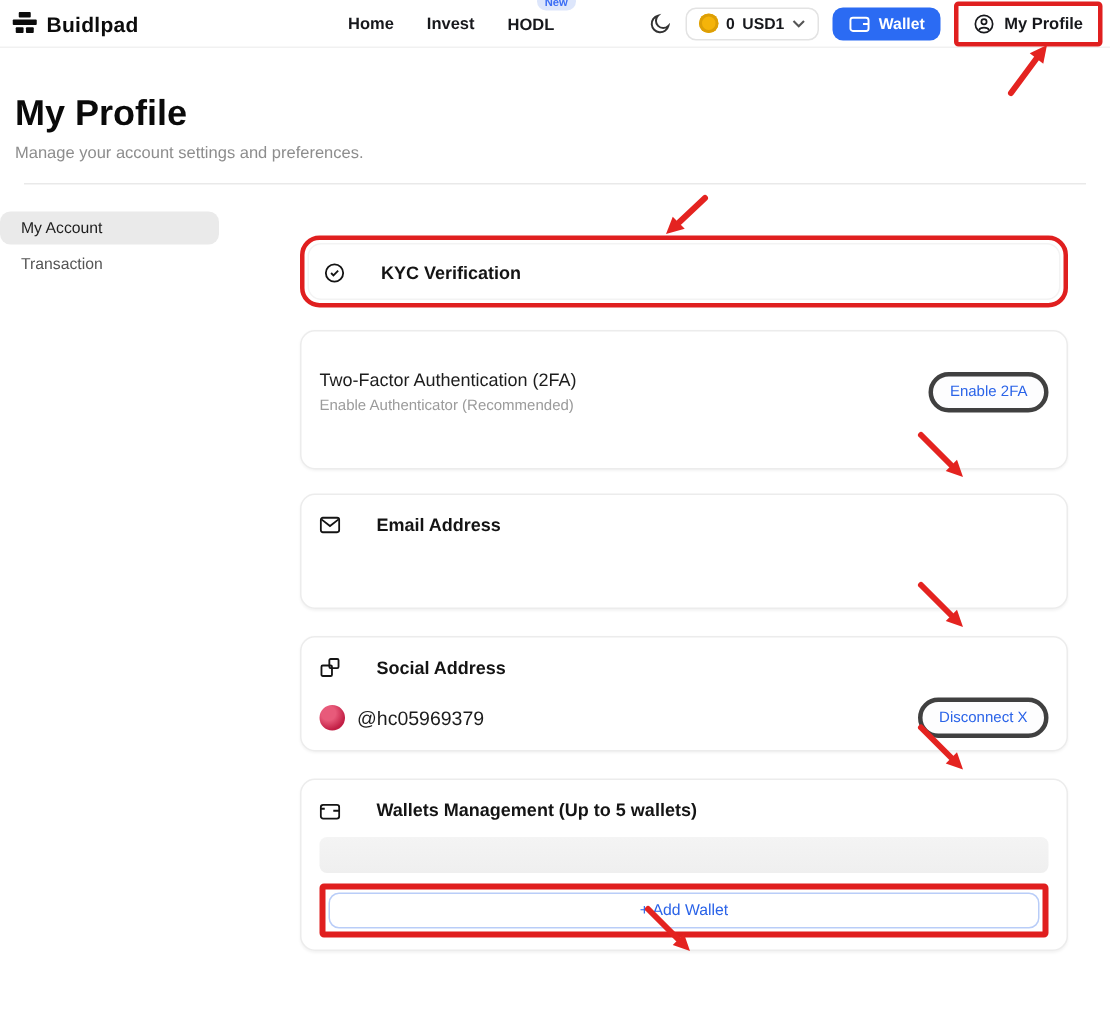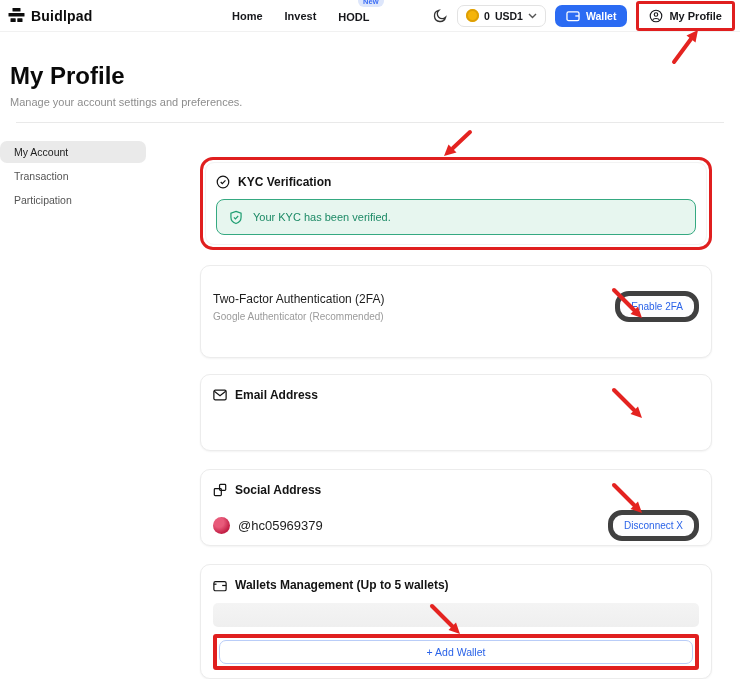--- a/index.html
+++ b/index.html
@@ -43,32 +43,32 @@
   
   .sidebar{position:absolute;left:0;top:141px;width:146px;}
   .side-item{height:22px;display:flex;align-items:center;padding-left:14px;font-size:10.5px;
              color:#555;border-radius:7px;margin-bottom:2px;cursor:pointer;}
   .side-item.active{background:#eaeaea;color:#1c1c1c;font-weight:500;}
 
   
   .content{position:absolute;left:200px;top:157px;width:512px;}
   .card{background:#fff;border:1px solid #ececec;border-radius:10px;
         box-shadow:0 1px 2px rgba(0,0,0,.05);padding:12px;}
-  .card-title{display:flex;align-items:center;gap:8px;font-size:12px;font-weight:700;color:#141414;height:16px;}
+  .card-title{display:flex;align-items:center;gap:24px;font-size:12px;font-weight:700;color:#141414;height:16px;}
   .anno-kyc{border:3px solid var(--anno);border-radius:13px;padding:2px;}
   .anno-kyc .card{border-radius:9px;box-shadow:none;border-color:#f3f3f3;padding:11px 10px 9px;}
   .kyc-alert{margin-top:9px;height:36px;display:flex;align-items:center;gap:10px;padding:0 12px;
              background:#e7f6ef;border:1px solid #35a981;border-radius:8px;}
   .kyc-alert-text{font-size:11px;color:#1d8a66;}
 
   .card-security{margin-top:15px;height:93px;}
   .sec-row{margin-top:13px;display:flex;align-items:center;justify-content:space-between;}
   .sec-title{font-size:12px;color:#1d1d1d;margin-bottom:5px;}
   .sec-sub{font-size:10px;color:#9b9b9b;}
-  .btn-outline{background:#fdfdfe;border:5px solid #404040;color:var(--blue);
+  .btn-outline{background:#fdfdfe;border:3px solid #404040;color:var(--blue);
                font-size:10px;padding:5px 11px;border-radius:14px;cursor:pointer;white-space:nowrap;}
 
   .card-email{margin-top:16px;height:77px;}
   .email-row{margin-top:13px;display:flex;align-items:center;}
   .email-value{margin-left:50px;font-size:11px;color:#222;}
 
   .card-social{margin-top:18px;height:77px;}
   .social-row{margin-top:12px;display:flex;align-items:center;}
   .x-avatar{width:17px;height:17px;border-radius:50%;
             background:radial-gradient(circle at 35% 32%,#e85a7a 0 30%,#c21f45 70%);}
@@ -159,53 +159,43 @@
 
   <div class="page-head">
     <h1 class="page-title">My Profile</h1>
     <div class="page-sub">Manage your account settings and preferences.</div>
     <div class="page-divider"></div>
   </div>
 
   <aside class="sidebar">
     <div class="side-item active">My Account</div>
     <div class="side-item">Transaction</div>
-    <div class="side-item">Participation</div>
   </aside>
 
   <main class="content">
 
     <div class="anno-kyc">
       <section class="card">
         <div class="card-title">
           <span>
             <svg width="14" height="14" viewBox="0 0 16 16" fill="none" stroke="#141414" stroke-width="1.4">
               <circle cx="8" cy="8" r="6.6"></circle>
               <path d="M5.4 8 L7.2 9.8 L10.8 6.2"></path>
             </svg>
           </span>
           <span>KYC Verification</span>
         </div>
-        <div class="kyc-alert">
-          <span>
-            <svg width="14" height="15" viewBox="0 0 16 17" fill="none" stroke="#1f9e72" stroke-width="1.4">
-              <path d="M8 1.5 L13.8 3.6 V8.2 C13.8 11.9 11.2 14.4 8 15.4 C4.8 14.4 2.2 11.9 2.2 8.2 V3.6 Z"></path>
-              <path d="M5.6 8.3 L7.3 10 L10.5 6.8"></path>
-            </svg>
-          </span>
-          <span class="kyc-alert-text">Your KYC has been verified.</span>
-        </div>
       </section>
     </div>
 
     <section class="card card-security">
       <div class="sec-row">
         <div>
           <div class="sec-title">Two-Factor Authentication (2FA)</div>
-          <div class="sec-sub">Google Authenticator (Recommended)</div>
+          <div class="sec-sub">Enable Authenticator (Recommended)</div>
         </div>
         <button class="btn-outline">Enable 2FA</button>
       </div>
     </section>
 
     <section class="card card-email">
       <div class="card-title">
         <span>
           <svg width="14" height="12" viewBox="0 0 16 13" fill="none" stroke="#141414" stroke-width="1.4">
             <rect x="1" y="1" width="14" height="11" rx="1.6"></rect>

